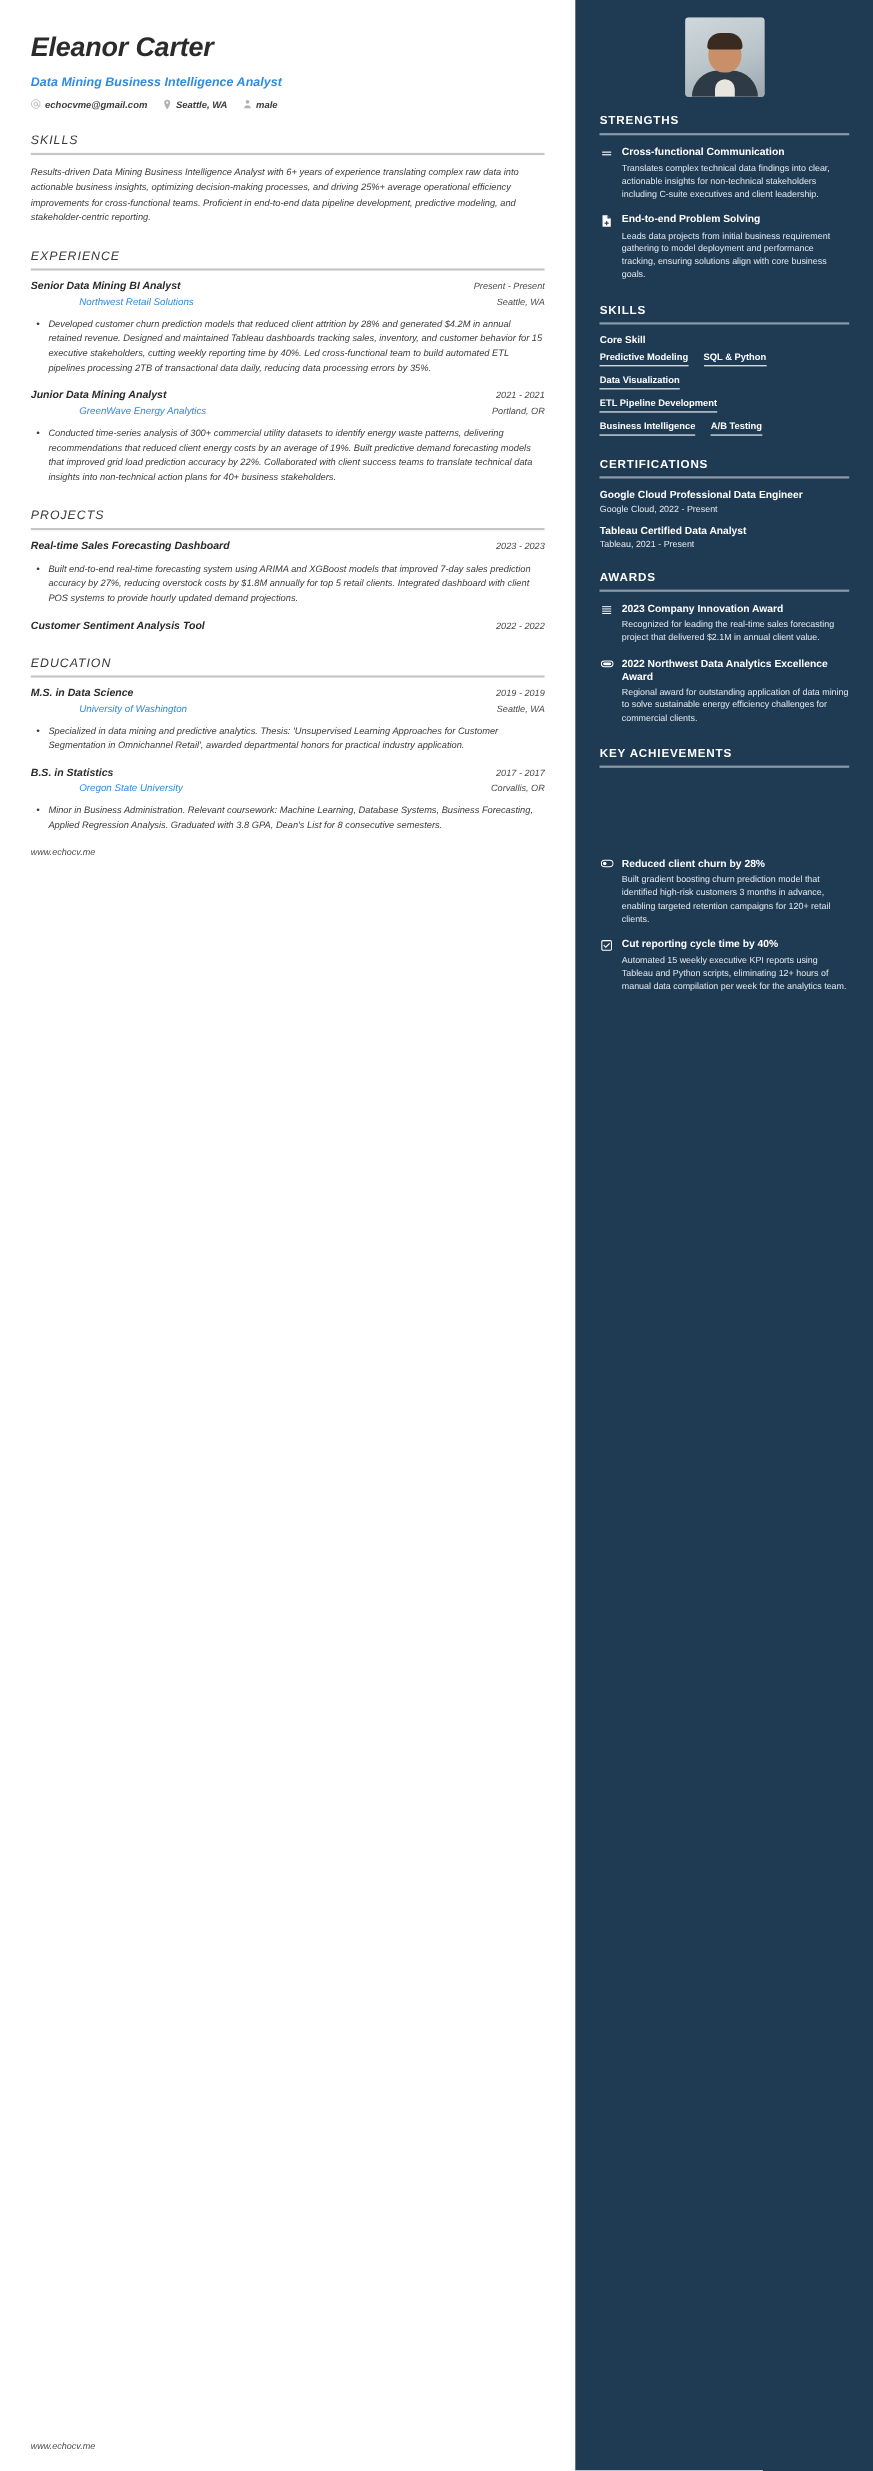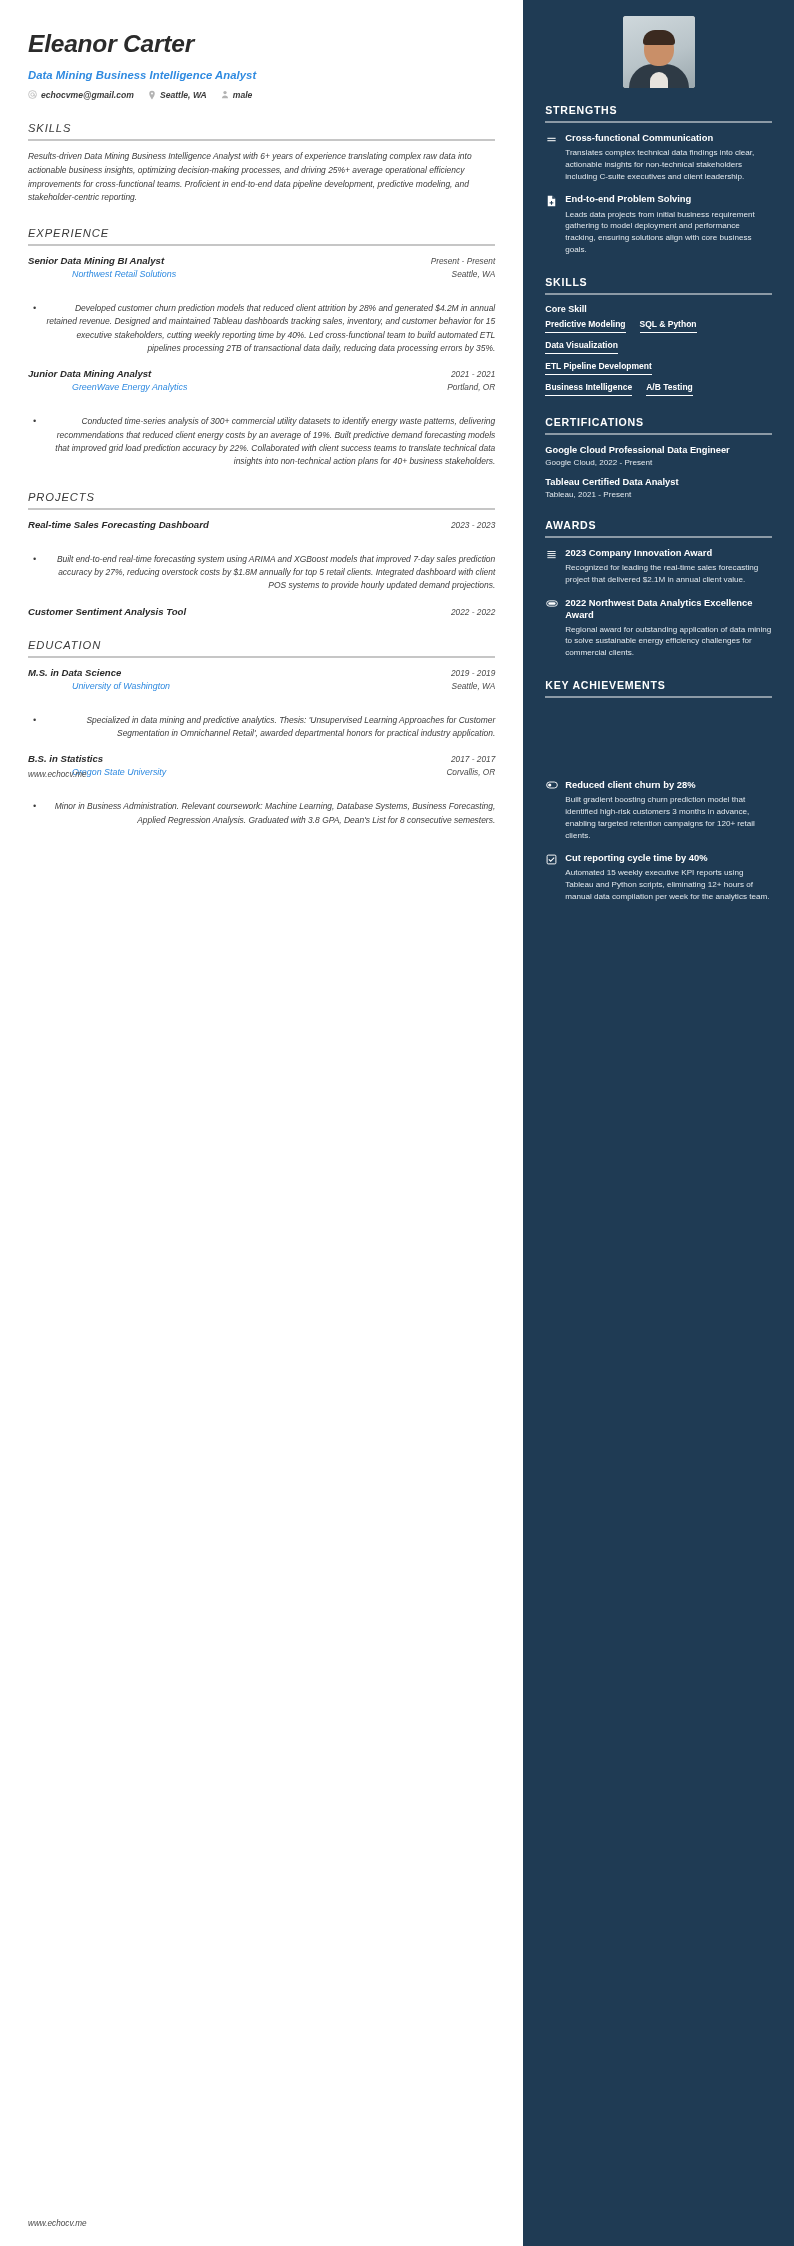--- a/index.html
+++ b/index.html
@@ -96,21 +96,21 @@
   .entry-org {
     font-size: 8.9px;
     color: #2f8ae0;
     font-weight: normal;
   }
   .entry-loc {
     font-size: 8.3px;
     color: #4a4a4a;
     white-space: nowrap;
   }
-  ul.bullets { margin: 23px 0 0 0; padding-left: 11px; list-style: none; text-align: right; }
+  ul.bullets { margin: 9px 0 0 0; padding-left: 11px; list-style: none; }
   ul.bullets li {
     font-size: 8.45px;
     line-height: 1.58;
     color: #3c3c3c;
     position: relative;
     padding-left: 5px;
     margin-bottom: 3px;
   }
   ul.bullets li::before {
     content: "•";

